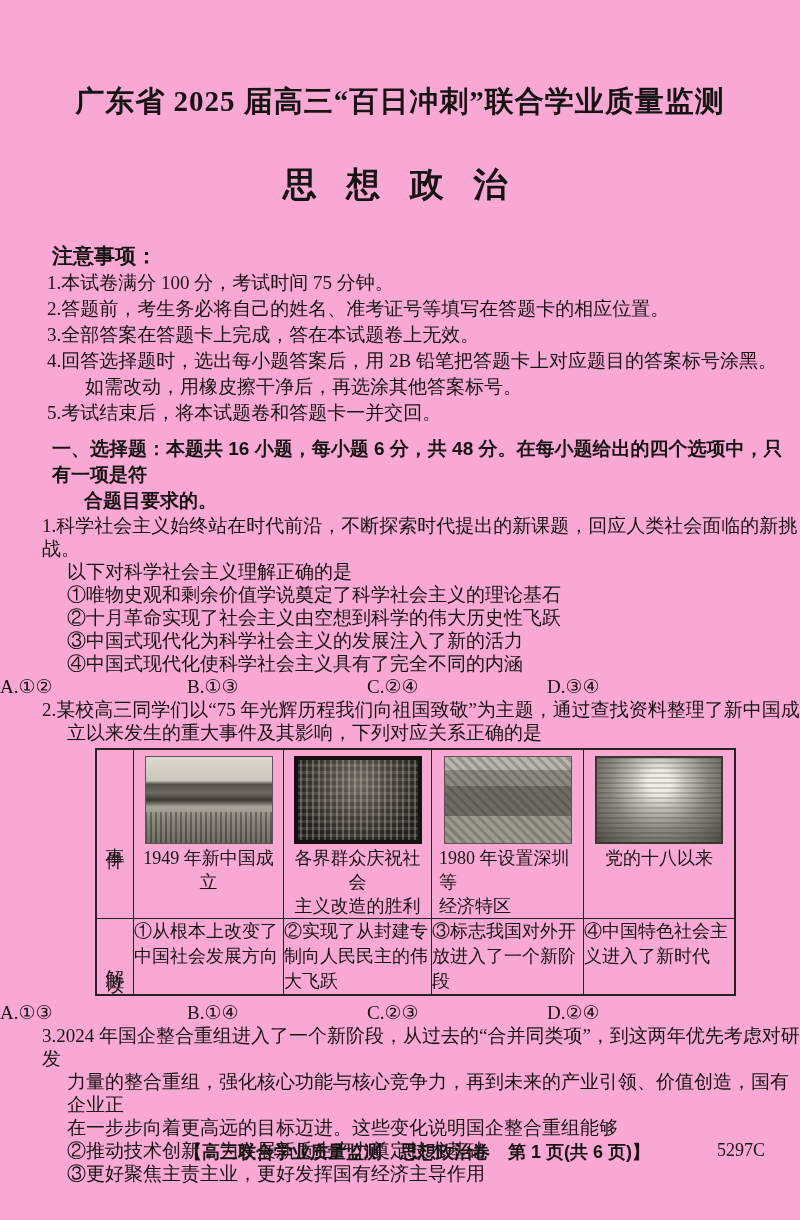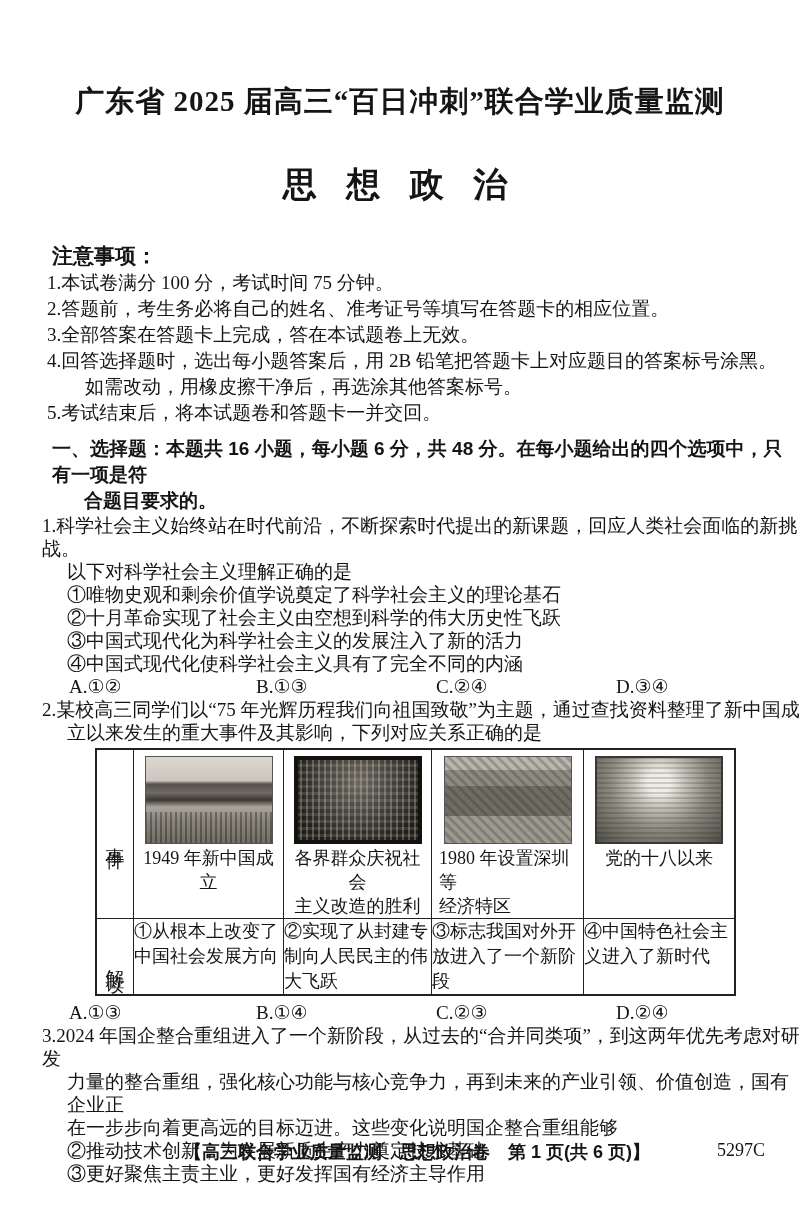--- a/index.html
+++ b/index.html
@@ -1,20 +1,20 @@
 <!DOCTYPE html>
 <html><head>
 <meta charset="utf-8">
 <style>
   html,body{margin:0;padding:0;background:#dedede;}
   .page{
     position:relative;
     width:800px;height:1220px;
     margin:0 auto;
-    background:#ffffff;
+    background:#f9a8d4;
     color:#151515;
     font-family:"Liberation Serif", serif;
     overflow:hidden;
   }
   .exam-title{
     padding-top:84px;
     text-align:center;
     font-size:29px;
     font-weight:bold;
     letter-spacing:1px;
@@ -56,21 +56,20 @@
     margin-left:42px;
     font-size:19px;
     line-height:23px;
   }
   .q-line.cont, .q-item{
     margin-left:67px;
     font-size:19px;
     line-height:23px;
   }
   .options-row{
-    margin-left:69px;
     display:grid;
     grid-template-columns:187px 180px 180px 1fr;
     font-size:19px;
     line-height:23px;
   }
   
   .q2-table{
     margin:4px 0 5px 95px;
     border-collapse:collapse;
     border:2px solid #222;

